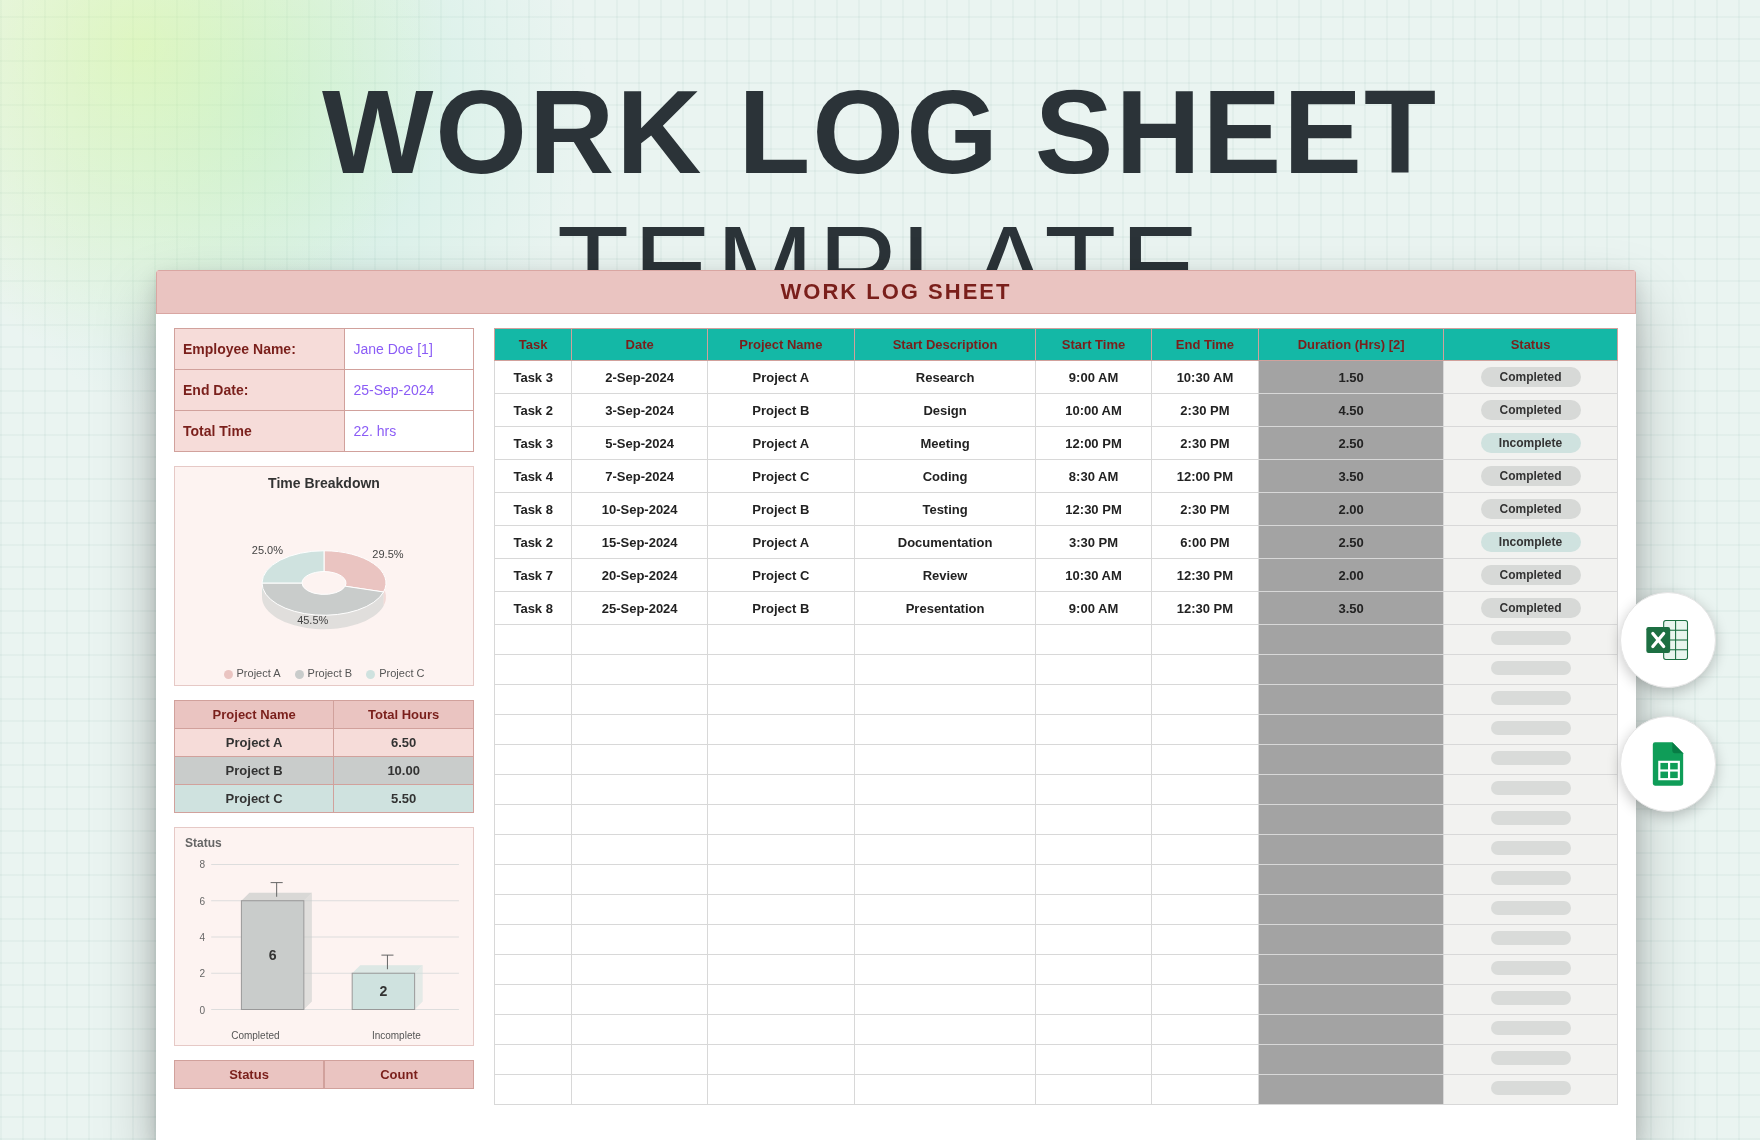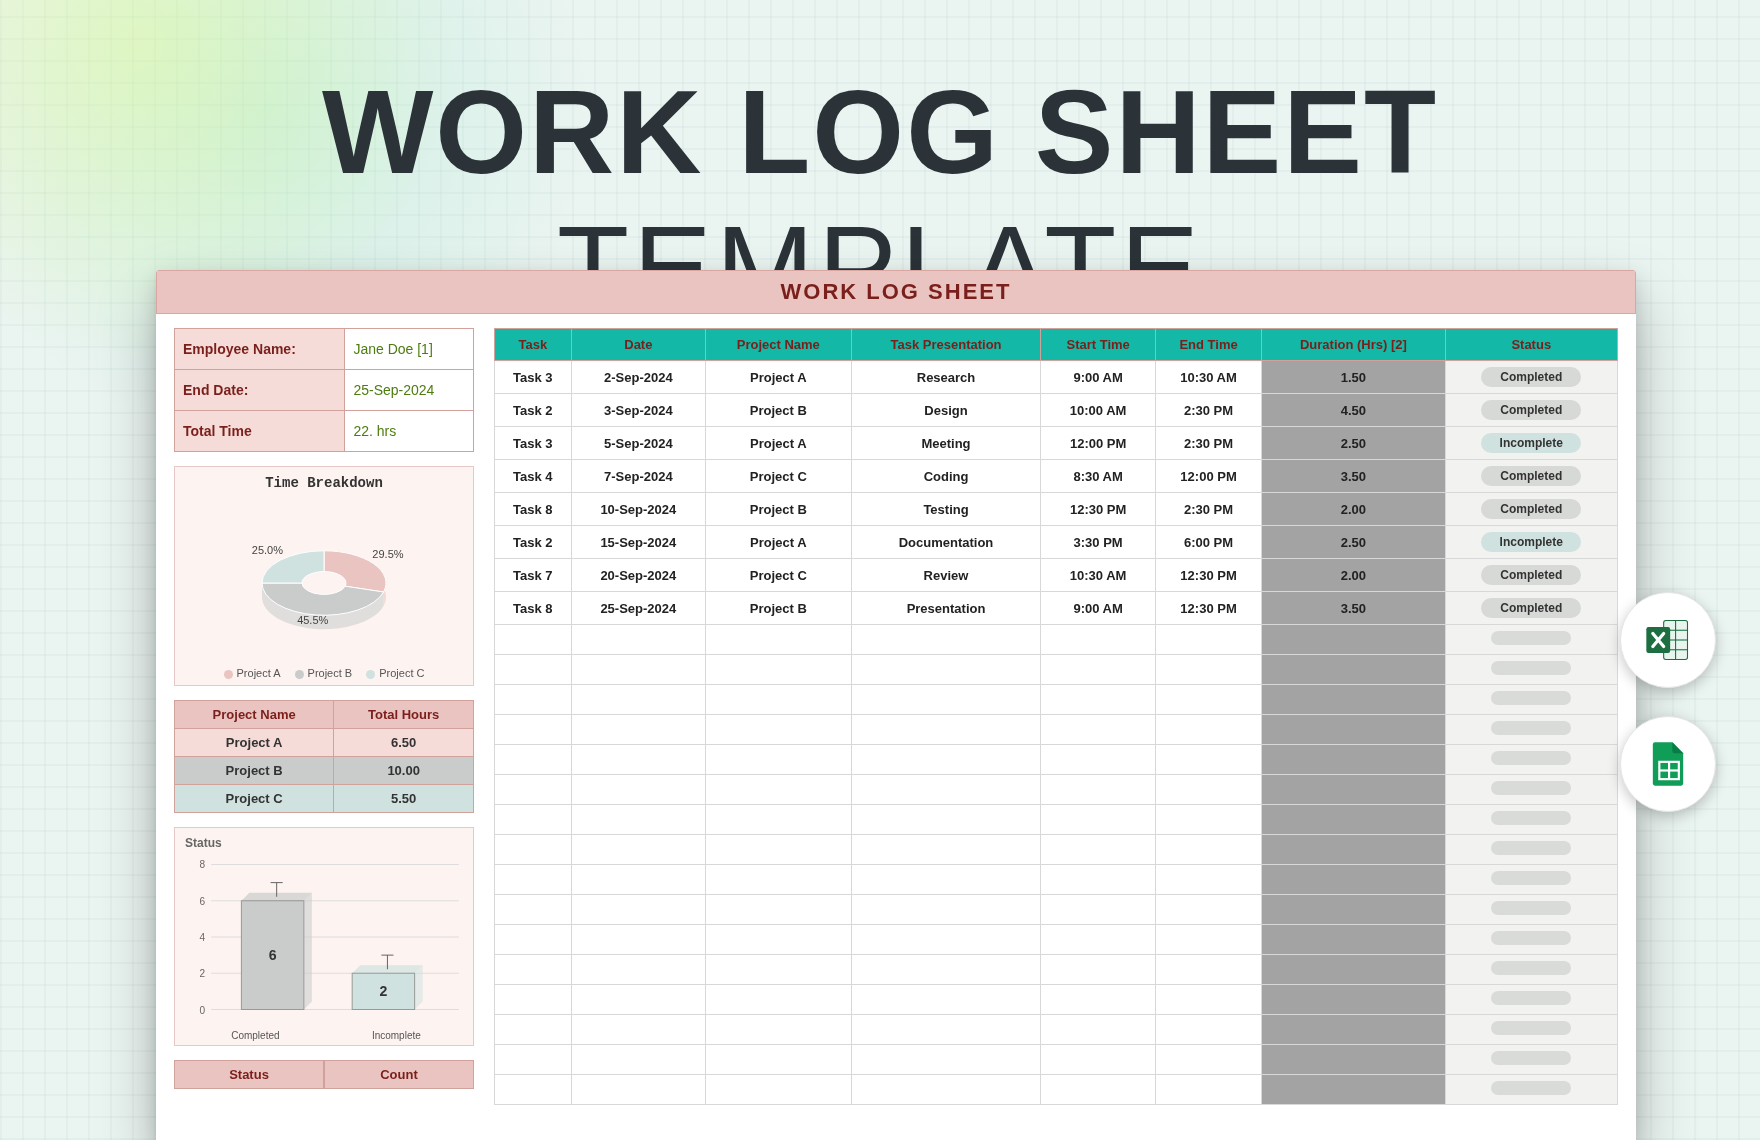--- a/index.html
+++ b/index.html
@@ -16,24 +16,24 @@
 .hero h1 .thin{font-weight:300;letter-spacing:4px;}
 .hero p{margin-top:10px;font-size:32px;color:#3a4346;}
 .sheet-wrap{position:absolute;left:156px;top:270px;width:1480px;height:870px;background:#fff;box-shadow:0 30px 60px rgba(0,0,0,.25),0 8px 20px rgba(0,0,0,.15);border-radius:4px 4px 0 0;overflow:hidden;}
 .title-bar{height:44px;background:#eac4c1;color:#7a1f1b;font-weight:900;font-size:22px;letter-spacing:2px;display:flex;align-items:center;justify-content:center;border:1px solid #d9a6a2;}
 .content{display:flex;gap:20px;padding:14px 18px 0 18px;height:calc(100% - 44px);}
 
 .left{width:300px;display:flex;flex-direction:column;gap:14px;}
 .info-table{width:100%;border-collapse:collapse;font-size:14px;}
 .info-table td{border:1px solid #d1a19c;padding:12px 8px;text-align:left;}
 .info-table td.lbl{background:#f6dcd9;color:#7a1f1b;font-weight:700;}
-.info-table td.val{color:#4d7c0f;margin-top:24px;}
+.info-table td.val{color:#8b5cf6;margin-top:24px;}
 
 .chart-box{border:1px solid #e6c9c6;background:#fdf3f1;padding:8px 6px 6px 6px;}
-.chart-title{font-weight:700;font-size:14px;color:#333;text-align:center;margin-bottom:4px;font-family:Liberation Mono, monospace;}
+.chart-title{font-weight:700;font-size:14px;color:#333;text-align:center;margin-bottom:4px;}
 .pie-holder{display:flex;justify-content:center;position:relative;height:168px;}
 .pie-svg{width:210px;height:168px;}
 .legend{display:flex;justify-content:center;gap:14px;font-size:11px;color:#555;margin-top:4px;}
 .dot{width:9px;height:9px;border-radius:50%;display:inline-block;margin-right:4px;vertical-align:middle;}
 
 .proj-table{width:100%;border-collapse:collapse;font-size:13px;}
 .proj-table th{background:#eac4c1;color:#7a1f1b;border:1px solid #d1a19c;padding:6px;font-weight:700;}
 .proj-table td{border:1px solid #d1a19c;padding:6px;text-align:center;color:#333;font-weight:600;}
 .row-a{background:#f6dcd9;}
 .row-b{background:#c9cccb;}
@@ -181,21 +181,21 @@
 
       </div>
 
       <div class="right">
         <table class="log-table">
           <thead>
               <tr id="log-head">
                 <th>Task</th>
                 <th>Date</th>
                 <th>Project Name</th>
-                <th>Task Presentation</th>
+                <th>Start Description</th>
                 <th>Start Time</th>
                 <th>End Time</th>
                 <th>Duration (Hrs) [2]</th>
                 <th>Status</th>
               </tr>
             </thead>
           <tbody id="log-body">
               <tr>
                 <td>Task 3</td>
   <td>2-Sep-2024</td>

